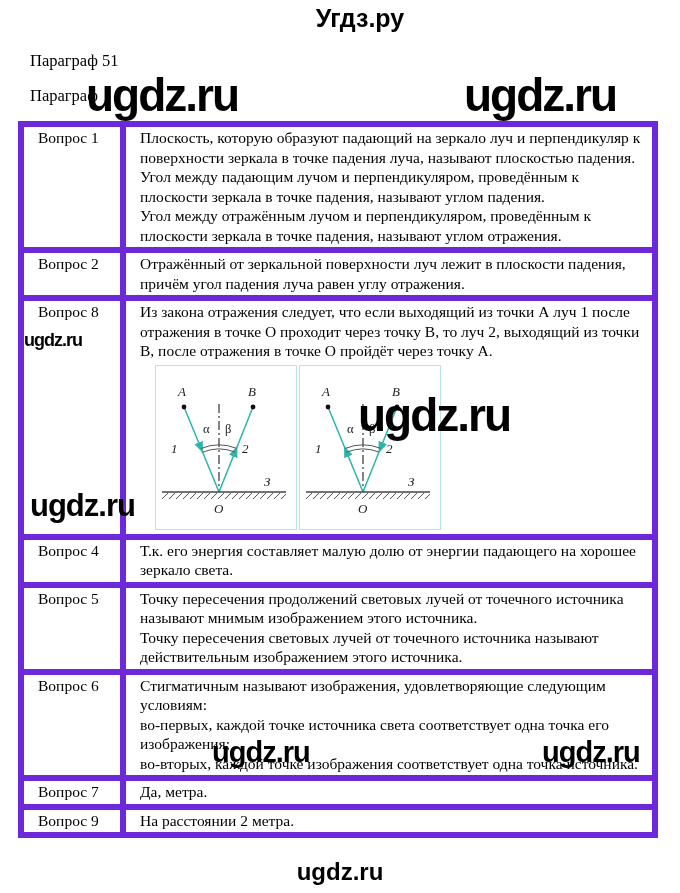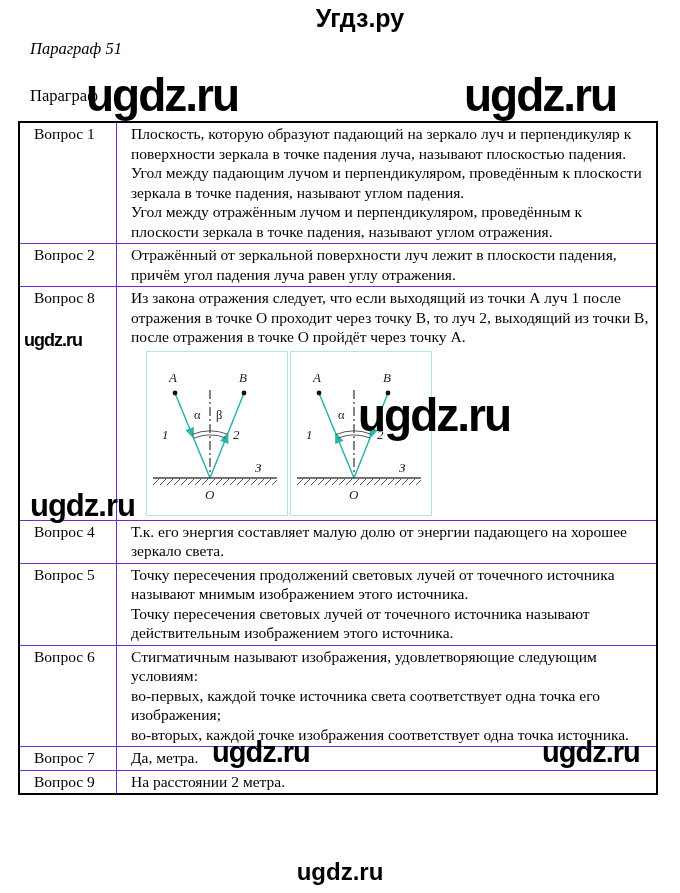--- a/index.html
+++ b/index.html
@@ -12,32 +12,32 @@
     font-family:"Liberation Serif", serif;
     color:#000;
   }
   .site-title{
     position:absolute;top:4px;left:0;right:0;
     text-align:center;
     font-family:"Liberation Sans", sans-serif;
     font-weight:bold;font-size:25px;line-height:28px;padding-left:40px;
   }
   .meta{position:absolute;left:30px;font-size:16.5px;line-height:18px;}
-  .meta.p1{top:40px;font-style:italic;}
+  .meta.p1{top:52px;}
   .meta.p2{top:87px;}
 
   table.qa{
     position:absolute;left:18px;top:121px;
     width:640px;
     border-collapse:collapse;
     border:2px solid #000;
     font-size:15.5px;
   }
   table.qa td{
-    border:1px solid #6d28d9;
+    border:6px solid #6d28d9;
     vertical-align:top;
     padding:1px 5px 2px 14px;
     line-height:19.5px;
   }
   td.lbl{width:77px;white-space:nowrap;}
   td.ans{padding-right:14px;}
   .para{margin:0;}
 
   .diagrams{
     display:flex;gap:2px;

